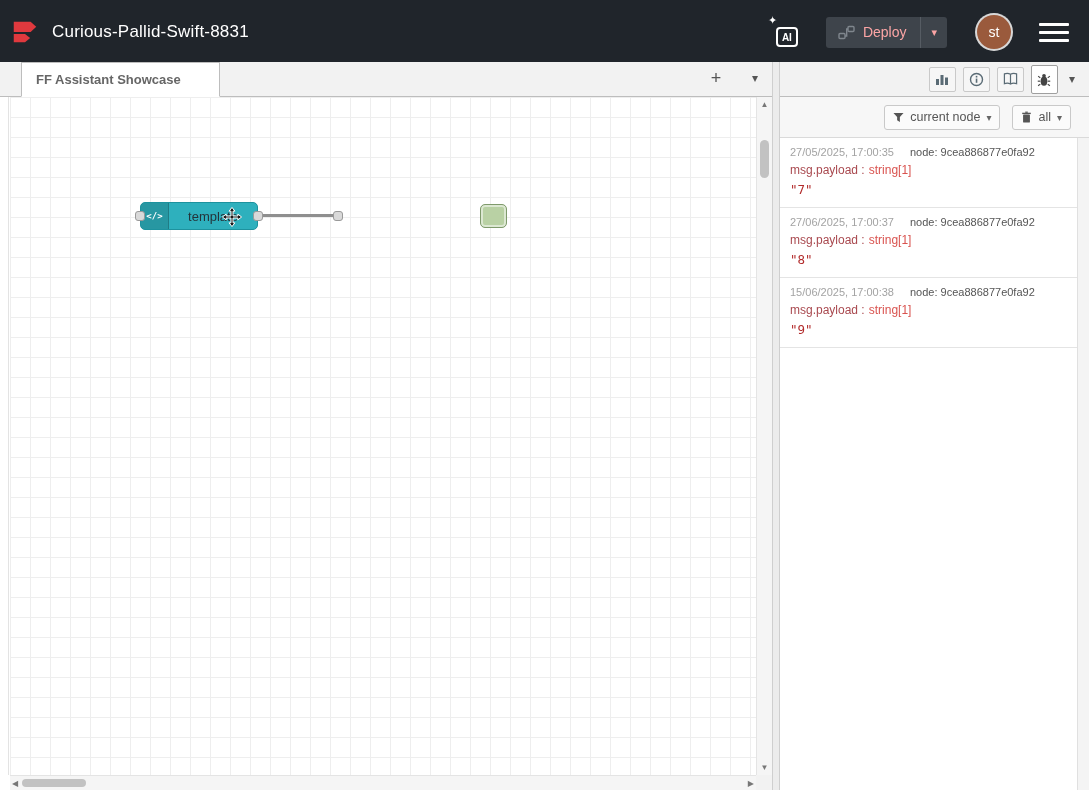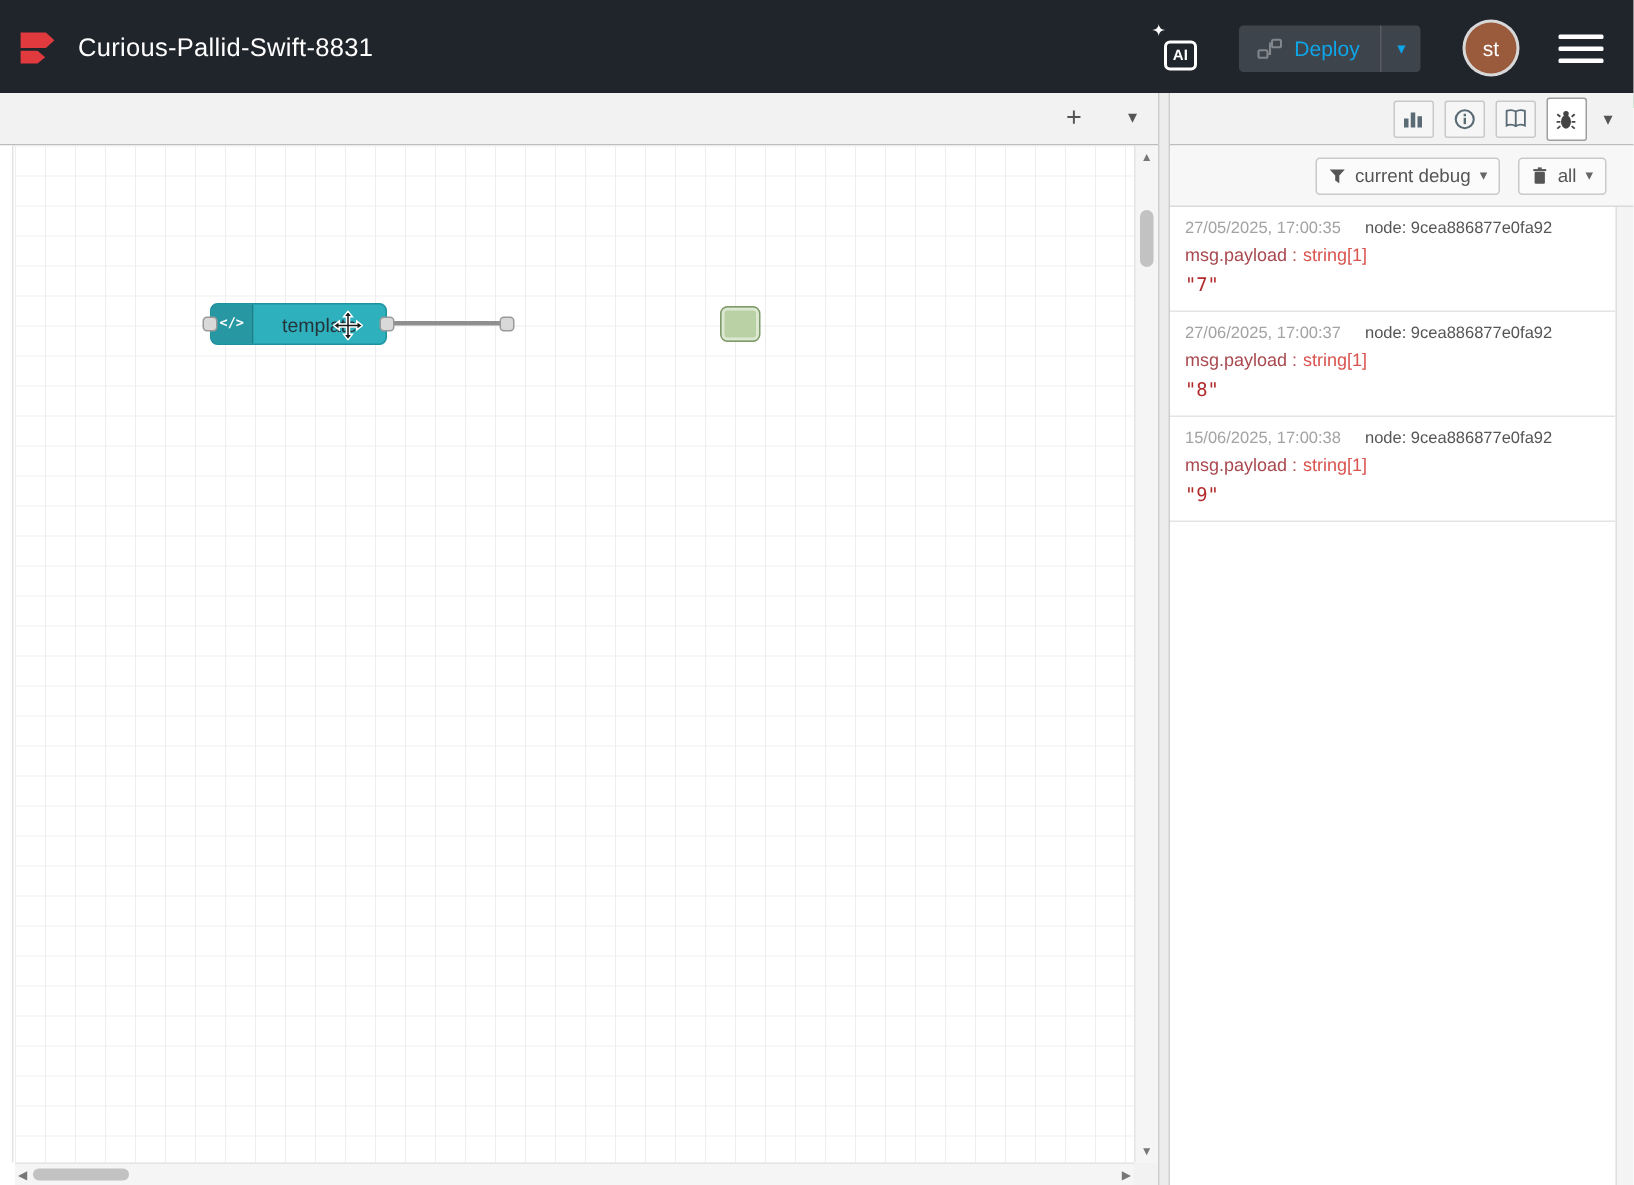--- a/index.html
+++ b/index.html
@@ -21,21 +21,21 @@
   .header-spacer { flex: 1; }
   .ai-btn { position: relative; width: 32px; height: 30px; margin-right: 26px; cursor: pointer; }
   .ai-star { position: absolute; left: 0; top: -3px; color: #fff; font-size: 11px; }
   .ai-box {
     position: absolute; right: 2px; bottom: 0; width: 22px; height: 20px;
     border: 2px solid #fff; border-radius: 4px; color: #fff;
     font-size: 10px; font-weight: bold; display: flex; align-items: center; justify-content: center; margin-top: 42px;
   }
   .deploy-btn {
     height: 31px; background: #3e444b; border-radius: 3px; margin-right: 30px;
-    display: flex; align-items: center; color: #0ea5e9; font-size: 14px;
+    display: flex; align-items: center; color: #fca5a5; font-size: 14px;
   }
   .deploy-icon { display: flex; padding: 0 8px 0 12px; color: #7f868d; }
   .deploy-label { padding-right: 14px; }
   .deploy-sep { width: 1px; height: 31px; background: #565c63; }
   .deploy-caret { padding: 0 10px; font-size: 11px; }
   .avatar {
     width: 34px; height: 34px; border-radius: 50%; background: #9a5a3c;
     color: #fff; font-size: 14px; display: flex; align-items: center; justify-content: center;
     box-shadow: 0 0 0 2px #d8d8d8;
   }
@@ -193,20 +193,23 @@
 
   <div class="hamburger">
     <span class="bar"></span>
     <span class="bar"></span>
     <span class="bar"></span>
   </div>
 </div>
 
 <div class="workspace">
   <div class="tabbar">
+    <div class="flow-tab">
+      <span>FF Assistant Showcase</span>
+    </div>
     <span class="tab-plus">+</span>
     <span class="tab-caret">▾</span>
   </div>
 
   <div class="canvas-area">
     <div class="palette-strip"></div>
 
     <div class="canvas">
 
       <div class="wire"></div>
@@ -285,21 +288,21 @@
       </span>
       <span class="side-caret">▾</span>
     </div>
   </div>
 
   <div class="side-toolbar">
     <span class="tb-btn">
       <svg width="11" height="11" viewBox="0 0 12 12">
         <path d="M0.5 1 H11.5 L7.5 5.5 V11 L4.5 9 V5.5 Z" fill="currentColor"></path>
       </svg>
-      <span>current debug</span>
+      <span>current node</span>
       <span class="tb-caret">▾</span>
     </span>
     <span class="tb-btn">
       <svg width="11" height="12" viewBox="0 0 12 14">
         <rect x="2" y="4" width="8" height="9.5" rx="1" fill="currentColor"></rect>
         <rect x="1" y="2" width="10" height="1.6" fill="currentColor"></rect>
         <rect x="4.5" y="0.7" width="3" height="1.4" fill="currentColor"></rect>
       </svg>
       <span>all</span>
       <span class="tb-caret">▾</span>

